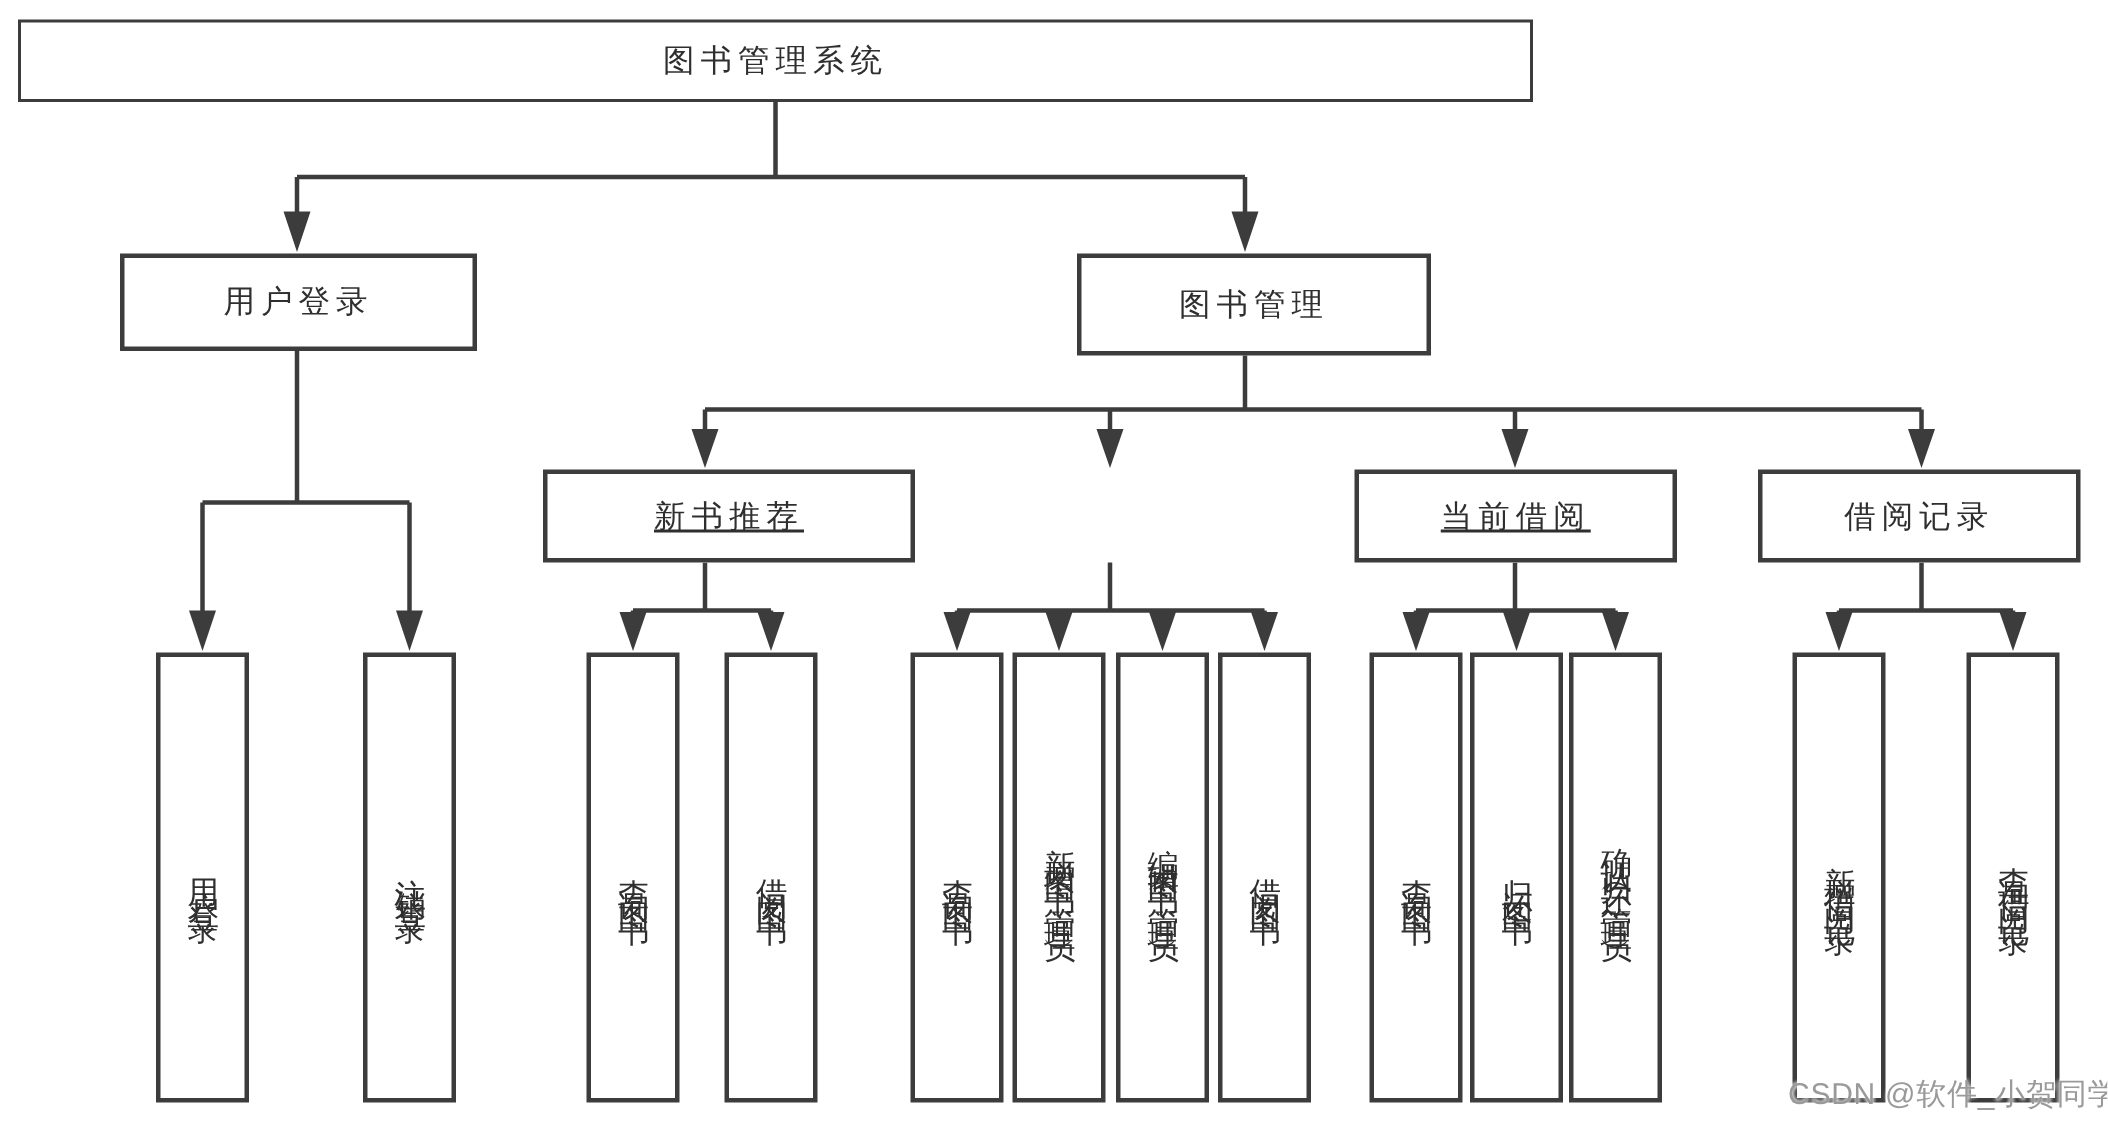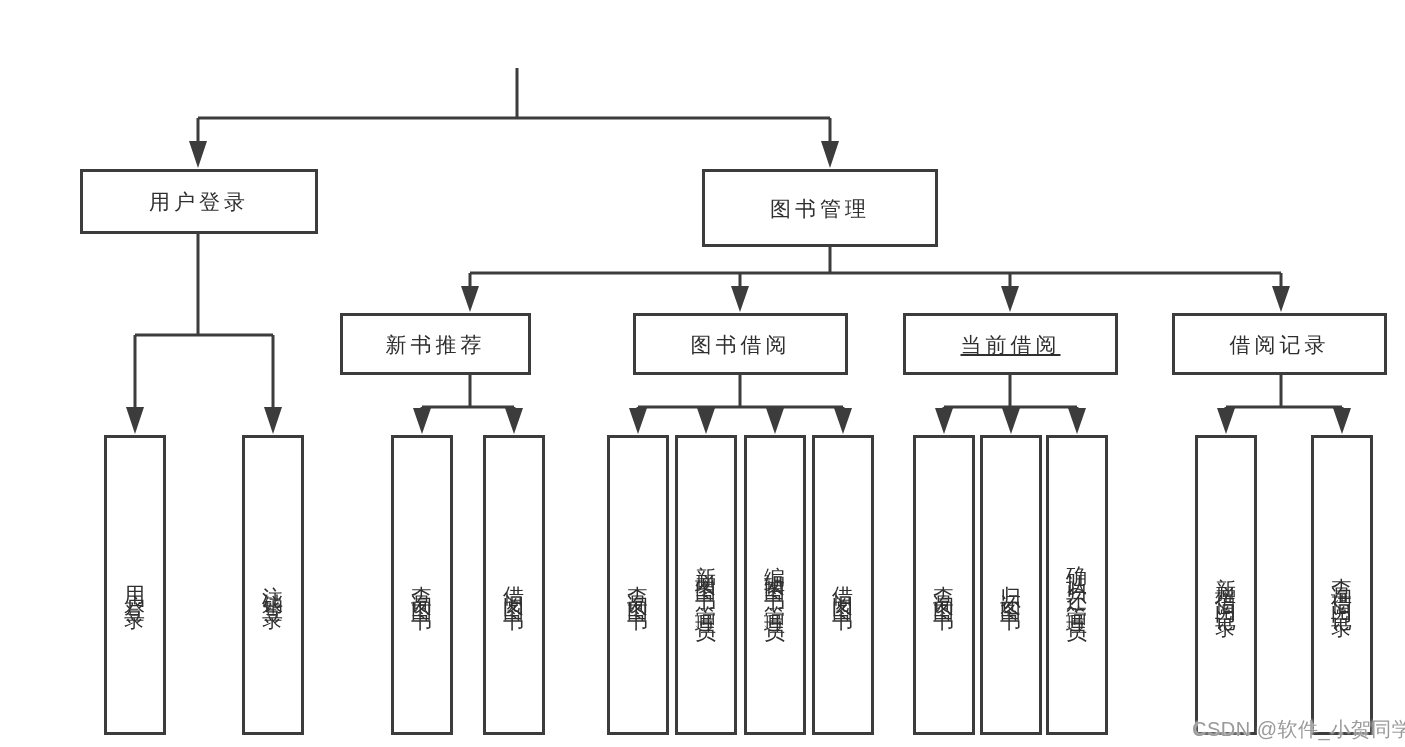--- a/index.html
+++ b/index.html
@@ -93,26 +93,26 @@
       <polygon points="766,408 784,408 775,434"></polygon>
       <polygon points="834,408 852,408 843,434"></polygon>
       <polygon points="935,408 953,408 944,434"></polygon>
       <polygon points="1002,408 1020,408 1011,434"></polygon>
       <polygon points="1068,408 1086,408 1077,434"></polygon>
       <polygon points="1217,408 1235,408 1226,434"></polygon>
       <polygon points="1333,408 1351,408 1342,434"></polygon>
     </g>
   </svg>
 
+  <div class="node root" style="left:12px; top:13px; width:1010px; height:55px;">图书管理系统</div>
 
   <div class="node" style="left:80px; top:169px; width:238px; height:65px;">用户登录</div>
-  <div class="node" style="left:702px; top:169px; width:236px; height:78px;">图书管理</div>
+  <div class="node" style="left:718px; top:169px; width:236px; height:68px;">图书管理</div>
 
-  <div class="node" style="left:340px; top:313px; width:191px; height:62px;">新书推荐</div>
-  <div class="node" style="left:633px; top:313px; width:215px; height:62px;">图书借阅</div>
+  <div class="node" style="left:362px; top:313px; width:248px; height:62px;text-decoration:underline;">新书推荐</div>
   <div class="node" style="left:903px; top:313px; width:215px; height:62px;text-decoration:underline;">当前借阅</div>
   <div class="node" style="left:1172px; top:313px; width:215px; height:62px;">借阅记录</div>
 
   <div class="leaf" style="left:104px;">用户登录</div>
   <div class="leaf" style="left:242px;">注销登录</div>
 
   <div class="leaf" style="left:391px;">查询图书</div>
   <div class="leaf" style="left:483px;">借阅图书</div>
 
   <div class="leaf" style="left:607px;">查询图书</div>

